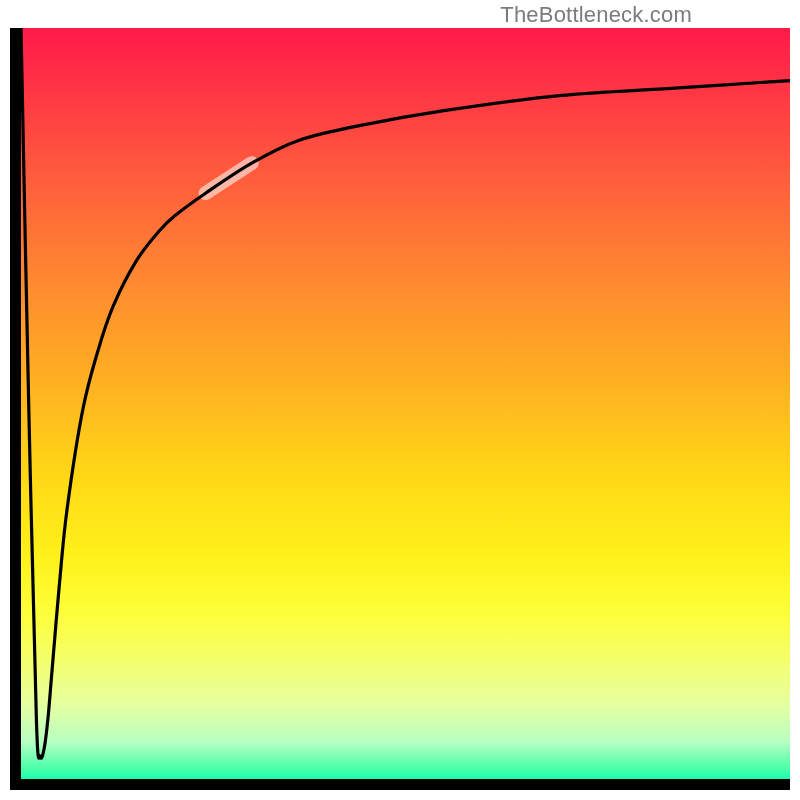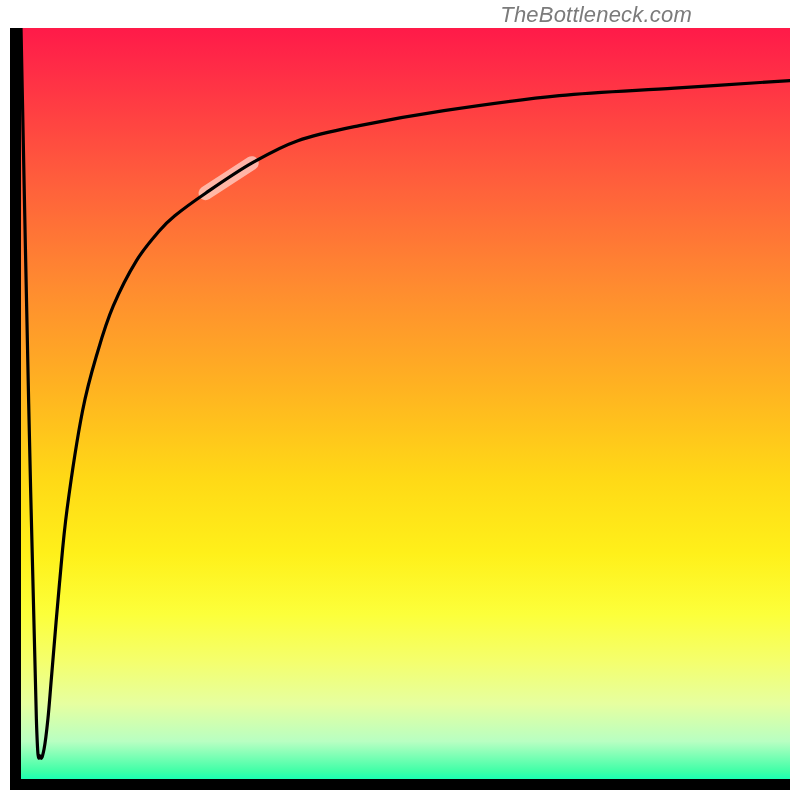--- a/index.html
+++ b/index.html
@@ -8,21 +8,20 @@
     width: 800px;
     height: 800px;
     background: #ffffff;
     font-family: Arial, Helvetica, sans-serif;
     overflow: hidden;
   }
   .wrapper {
     position: relative;
     width: 700px;
     height: 800px;
-    font-style: italic;
   }
   .attribution {
     position: absolute;
     top: 2px;
     right: 8px;
     font-size: 22px;
     color: #7b7b7b;
     font-weight: 500;
     letter-spacing: 0.2px;
     z-index: 10;

